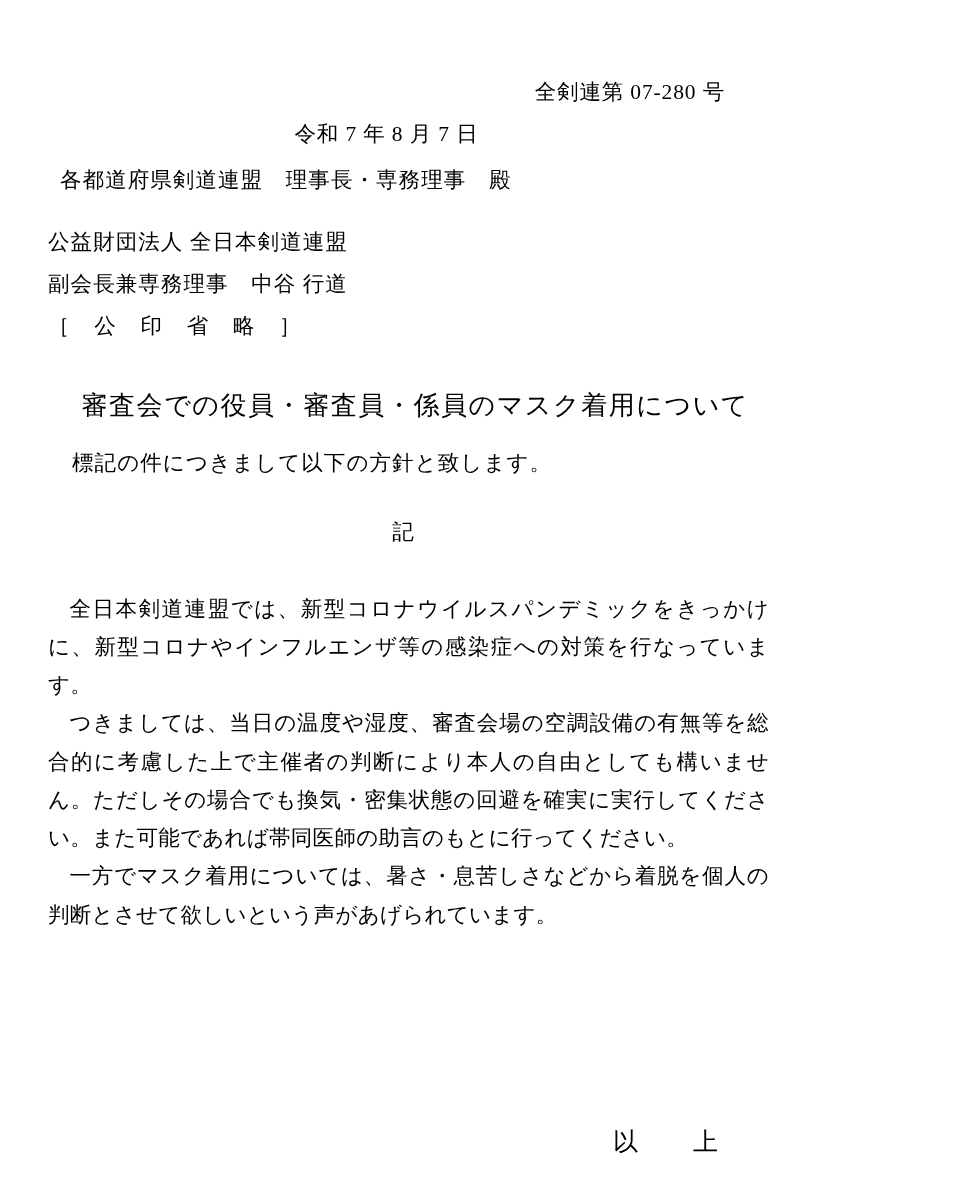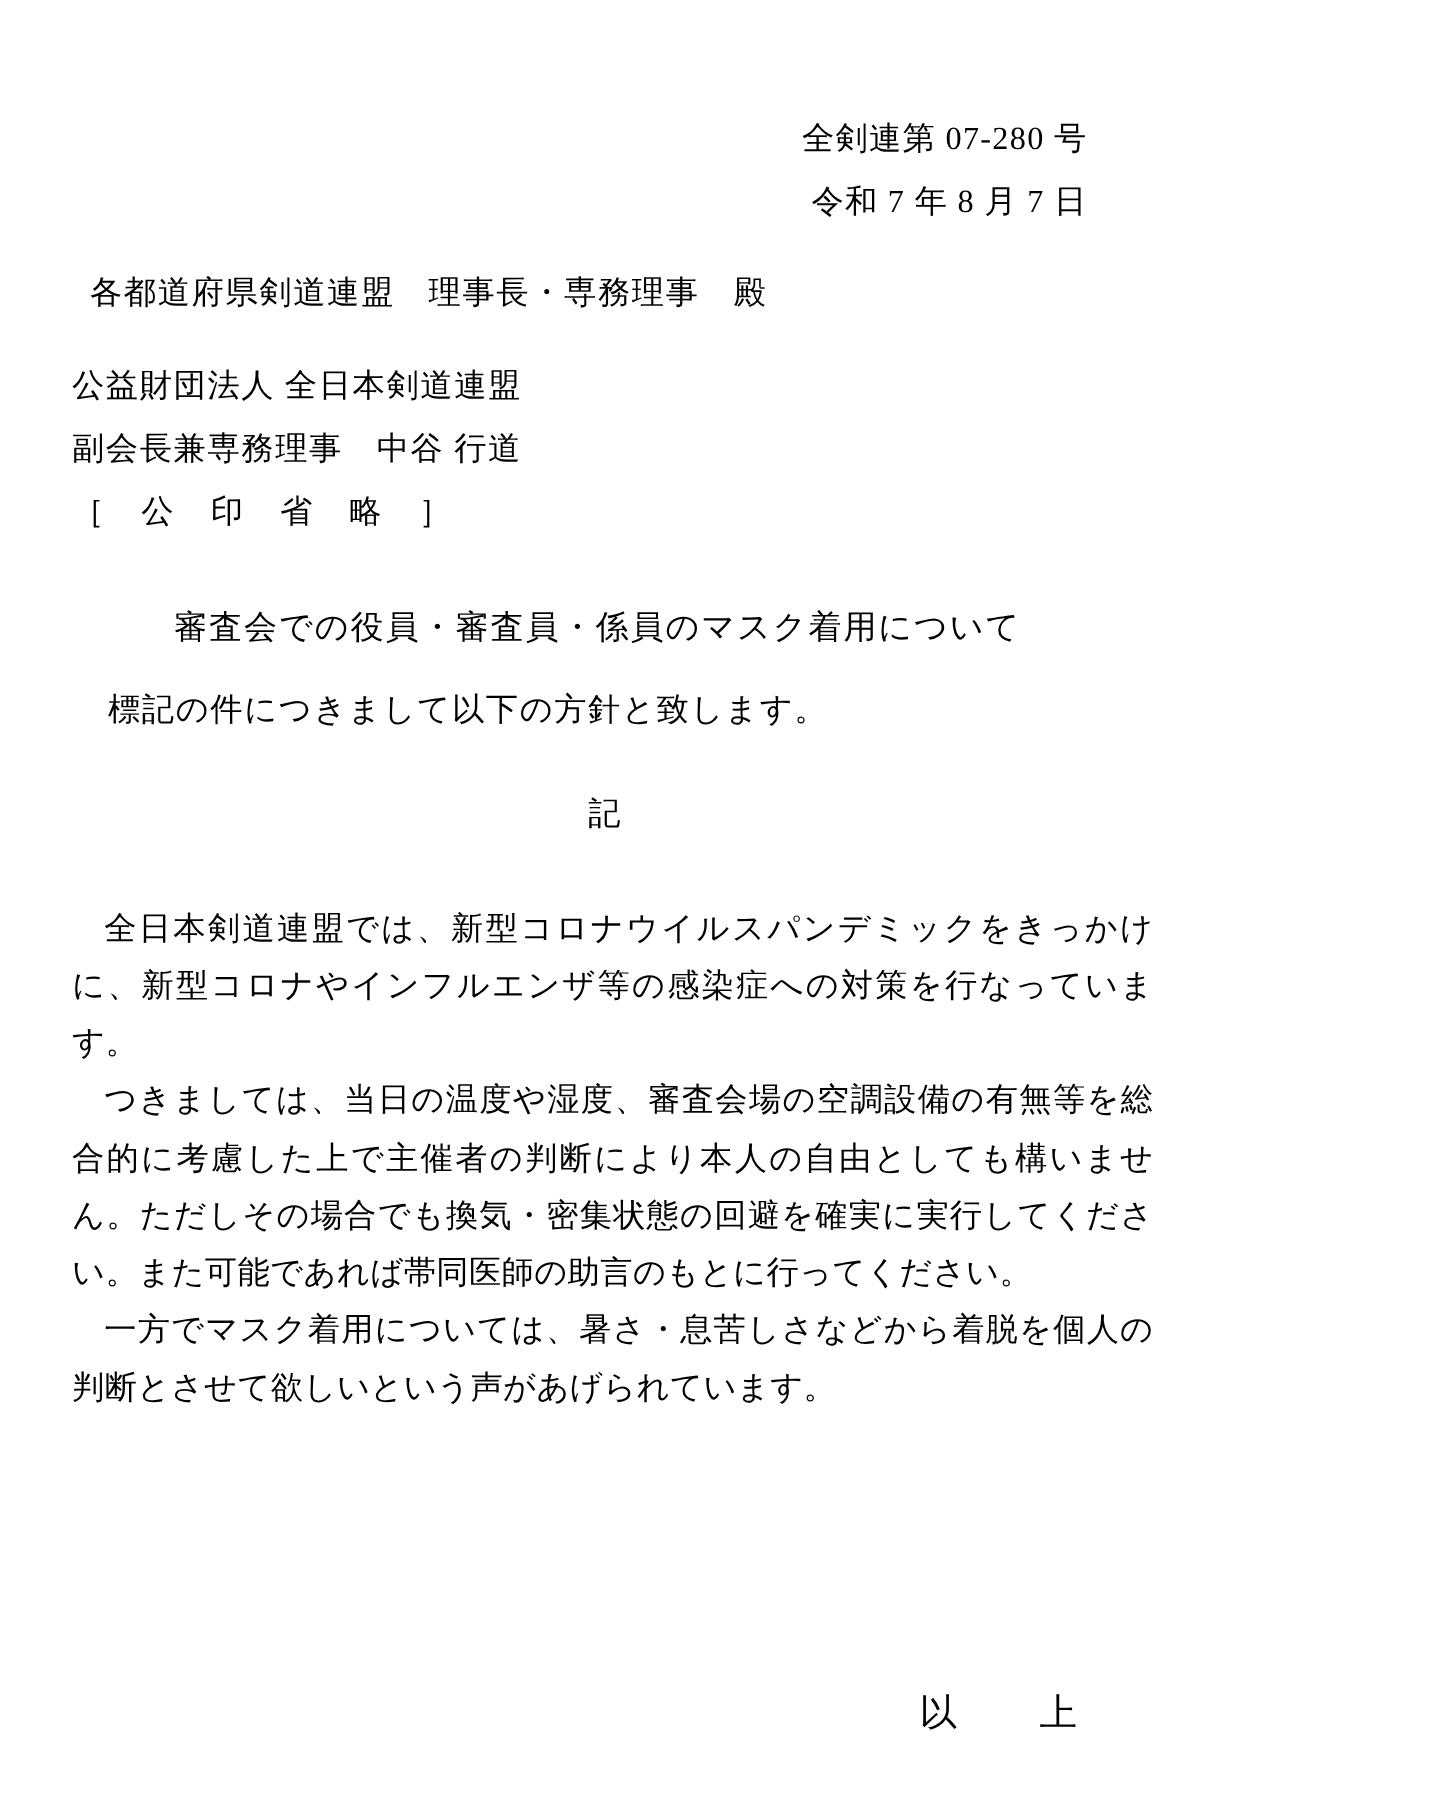--- a/index.html
+++ b/index.html
@@ -27,45 +27,46 @@
     padding-right: 44px;
     line-height: 1.95;
     font-size: 21.5px;
     letter-spacing: 0.04em;
   }
   .doc-number {
     white-space: nowrap;
   }
   .doc-date {
     white-space: nowrap;
+    text-align: center;
   }
   .addressee {
-    margin-top: 24px;
+    margin-top: 9px;
     padding-left: 12px;
     font-size: 21.5px;
     letter-spacing: 0.05em;
   }
   .sender-block {
     margin-top: 28px;
     text-align: left;
     padding-right: 40px;
     line-height: 1.95;
     font-size: 21.5px;
     letter-spacing: 0.05em;
   }
   .sender-org { white-space: nowrap; }
   .sender-person { white-space: nowrap; }
   .seal-note {
     white-space: nowrap;
     letter-spacing: 0.45em;
   }
   .subject {
     margin-top: 40px;
-    text-align: center;
-    font-size: 22px;
+    text-align: right;
+    font-size: 26px;
     letter-spacing: 0.06em;
     padding-right: 20px;
   }
   .lead {
     margin-top: 25px;
     padding-left: 24px;
     font-size: 21.5px;
     letter-spacing: 0.05em;
   }
   .ki {

